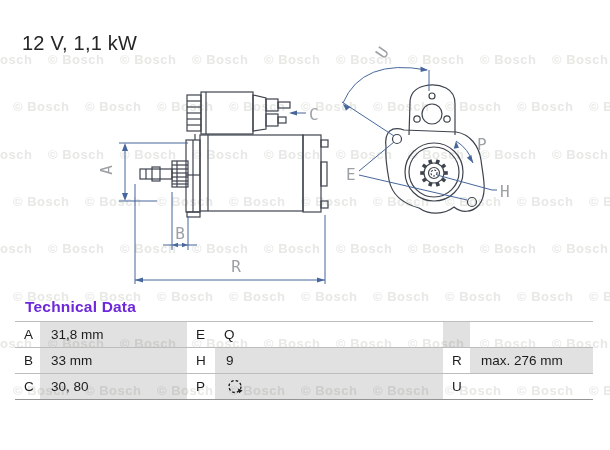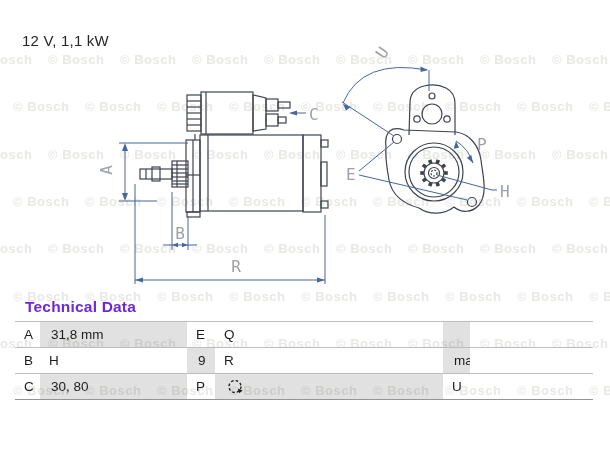--- a/index.html
+++ b/index.html
@@ -10,21 +10,21 @@
   
   #watermarks{position:absolute;inset:0;z-index:0;}
   .wm{
     position:absolute;font-family:"Liberation Sans",sans-serif;
     font-weight:bold;font-size:13px;color:#e8e8e5;
     letter-spacing:.5px;white-space:nowrap;user-select:none;
   }
   
   #spec{
     position:absolute;left:22px;top:32px;z-index:2;
-    font-size:15px;color:#262626;letter-spacing:.2px;
+    font-size:20px;color:#262626;letter-spacing:.2px;
   }
   
   #drawing{position:absolute;left:0;top:0;z-index:1;}
   .dim-label{
     font-family:"DejaVu Sans Mono","Liberation Mono",monospace;
     font-size:16px;fill:#9da0a4;
   }
   
   #tech{position:absolute;left:15px;top:297px;width:578px;z-index:2;}
   #tech-title{
@@ -277,20 +277,21 @@
   <div class="t-row">
     <div class="k">A</div>
     <div class="v">31,8 mm</div>
     <div class="k">E</div>
     <div class="k">Q</div>
     <div class="v"></div>
   </div>
 
   <div class="t-row">
     <div class="k">B</div>
+    <div class="v">33 mm</div>
     <div class="k">H</div>
     <div class="v">9</div>
     <div class="k">R</div>
     <div class="v">max. 276 mm</div>
   </div>
 
   <div class="t-row">
     <div class="k">C</div>
     <div class="v">30, 80</div>
     <div class="k">P</div>

